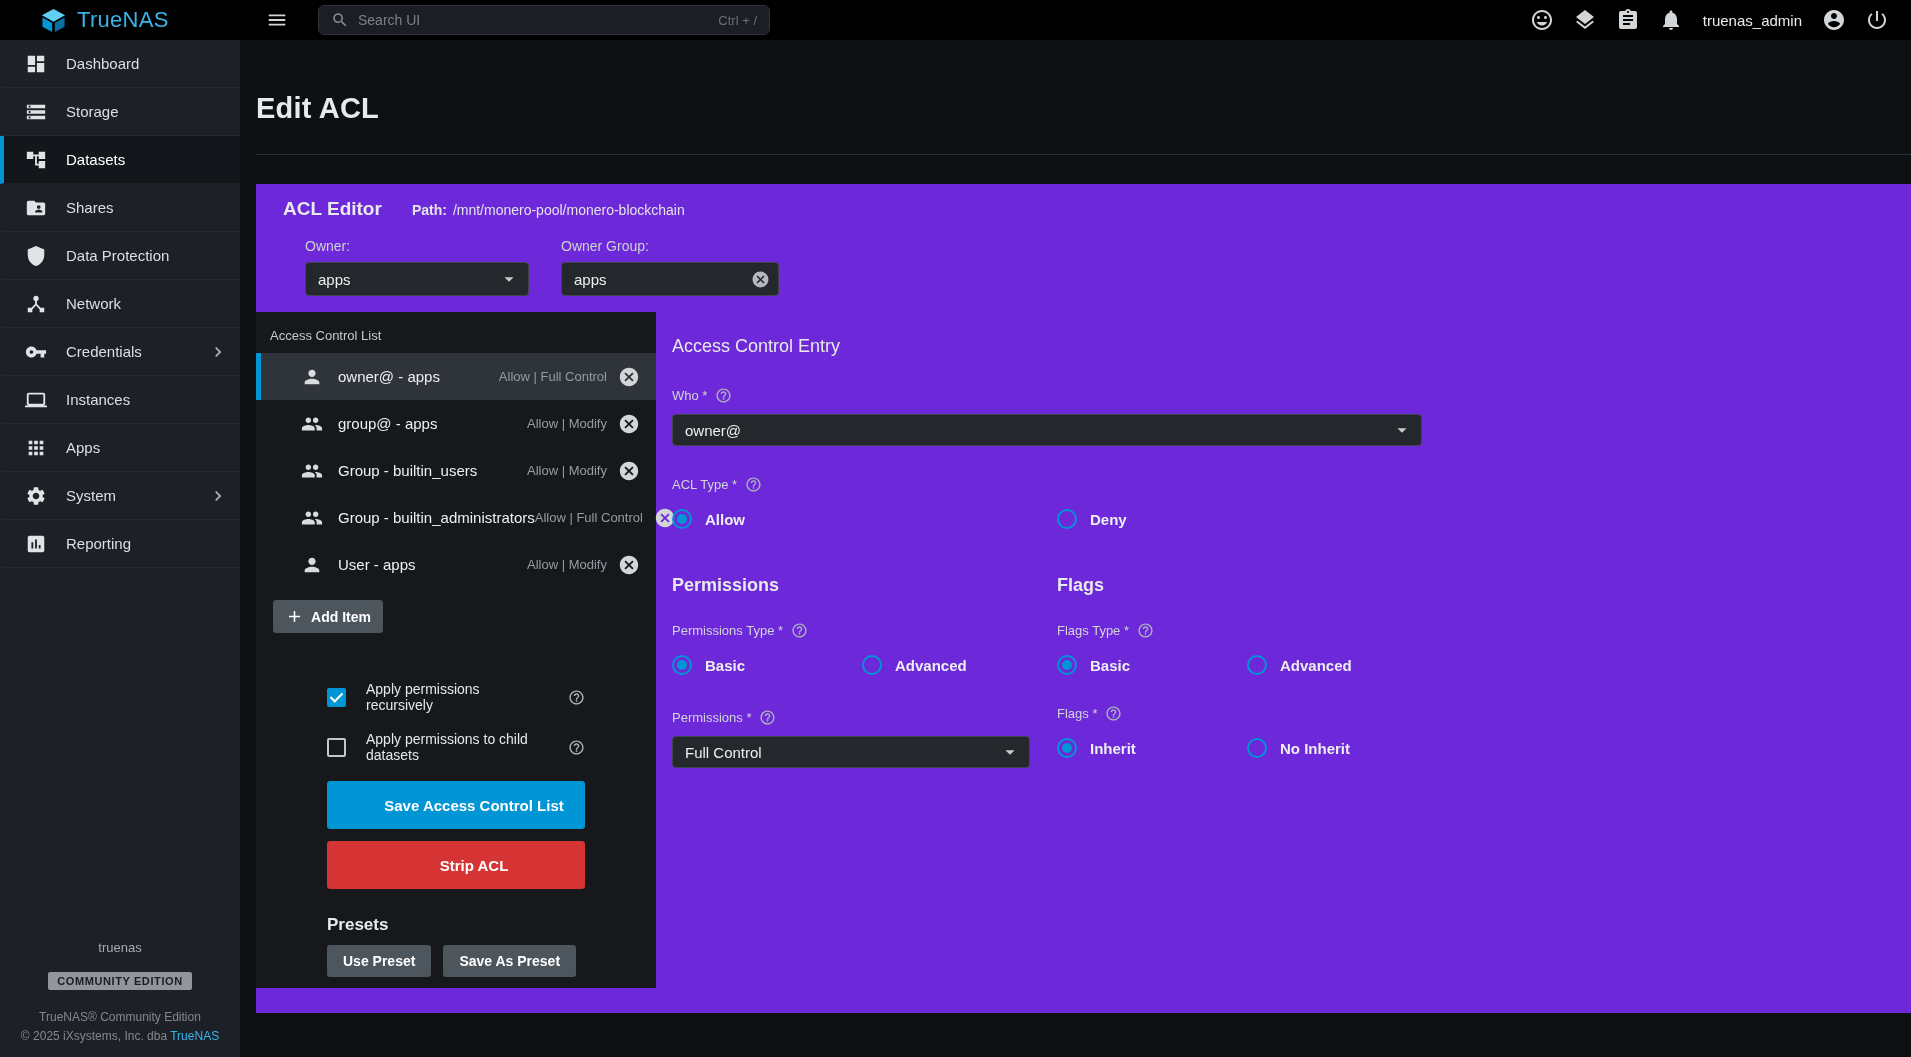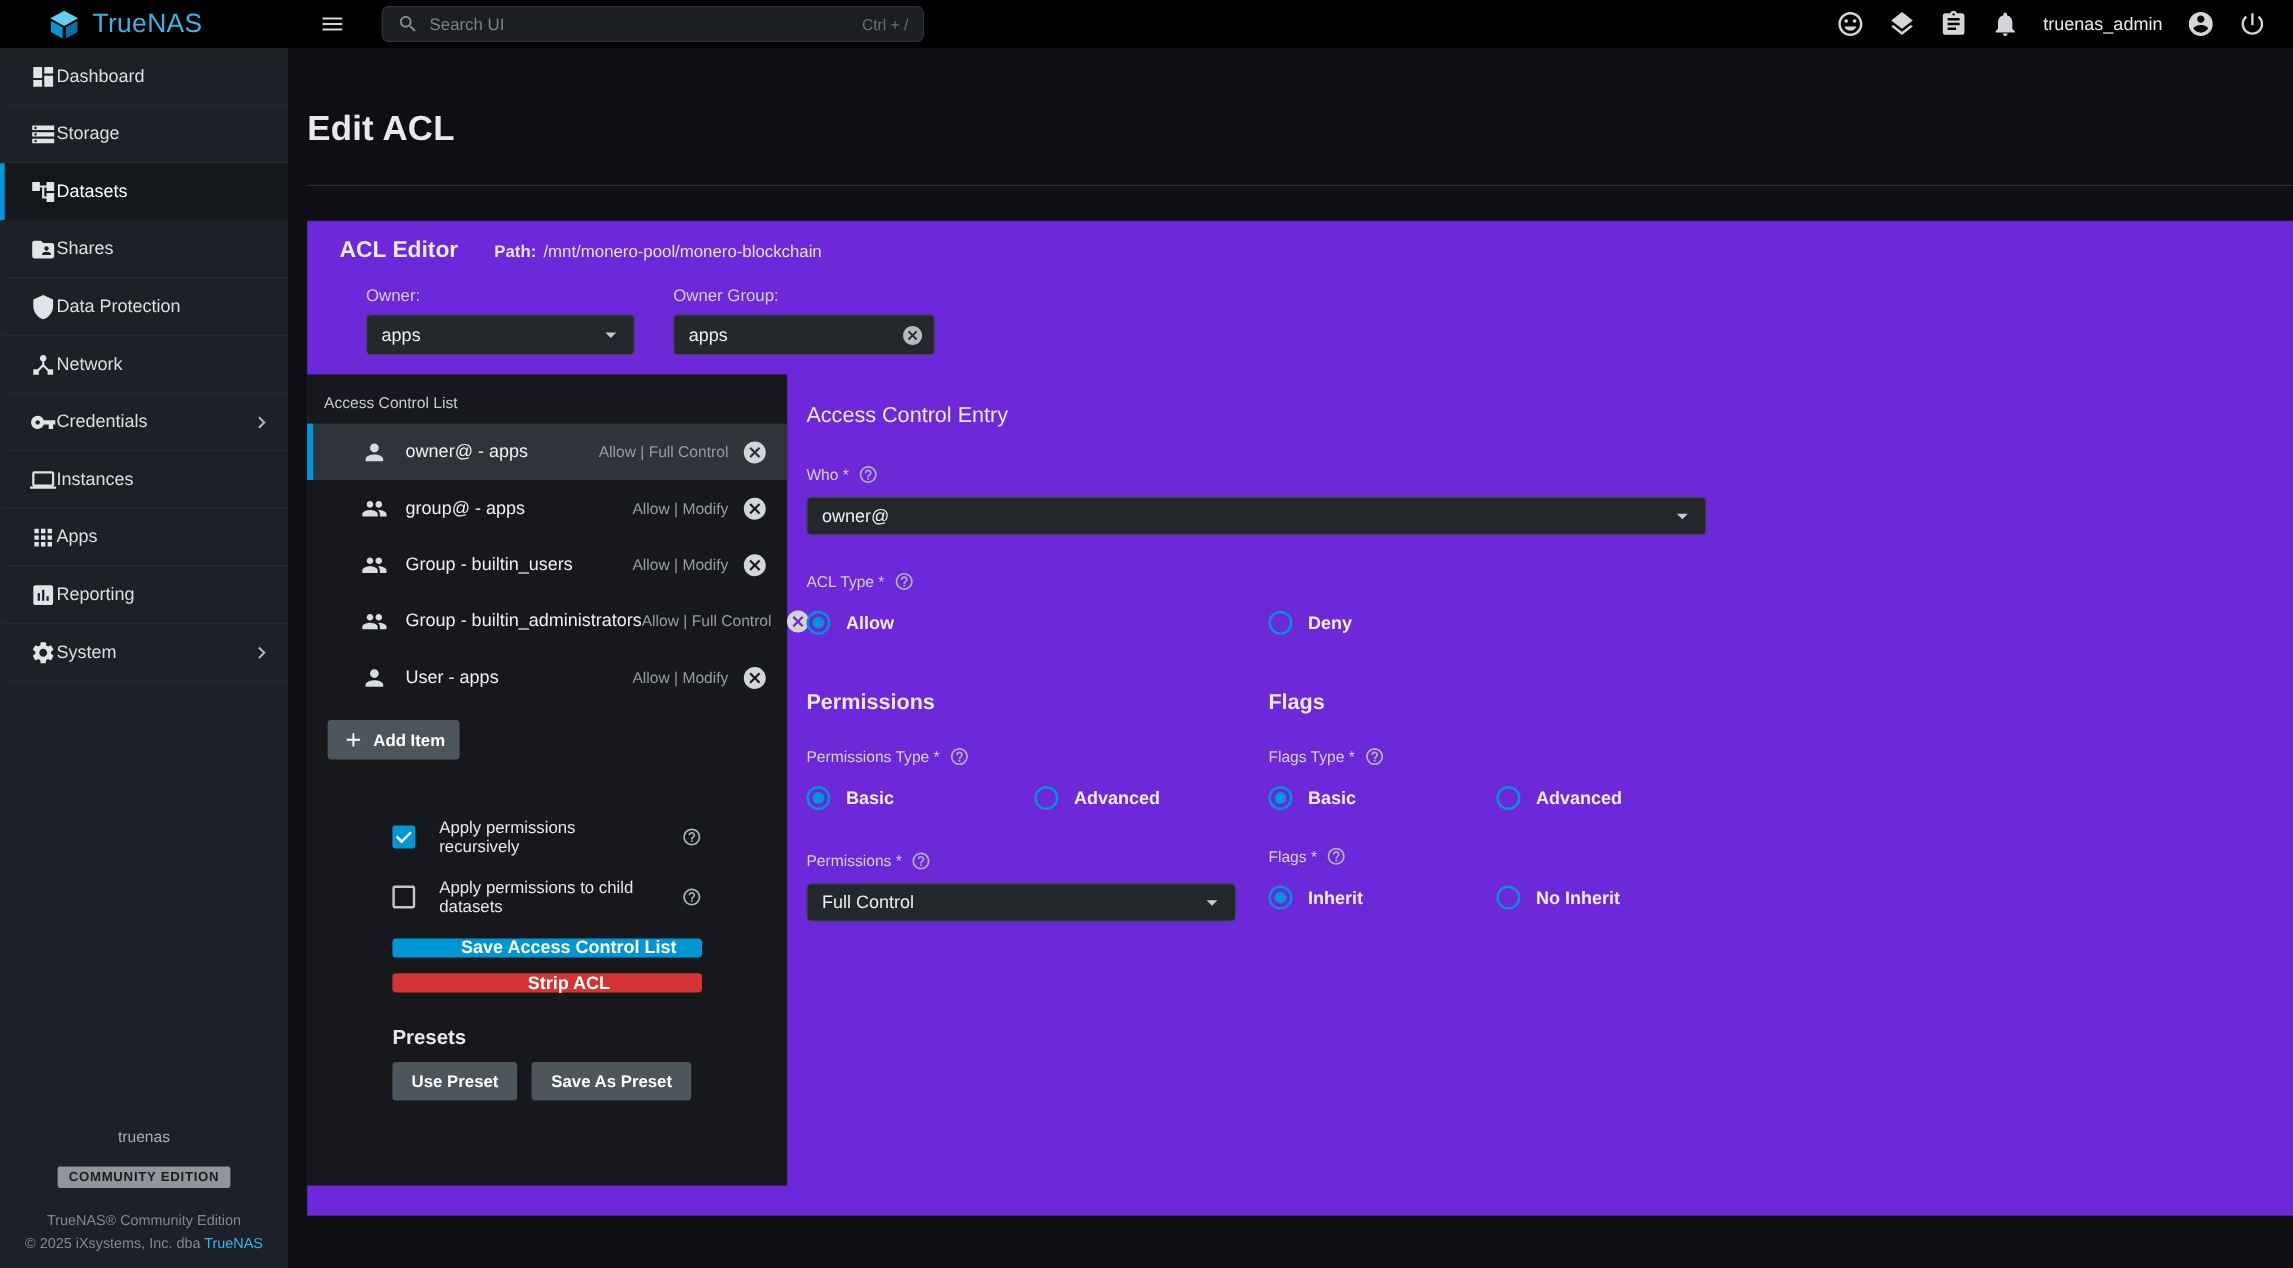--- a/index.html
+++ b/index.html
@@ -26,21 +26,21 @@
     color:#e2e4e6; font-size:14px; font-family:"Liberation Sans", sans-serif; }
   .search-input::placeholder { color:#7b8187; }
   .shortcut { color:#696f76; font-size:13px; white-space:nowrap; }
   .tb-spacer { flex:1; }
   .tb-icons { display:flex; align-items:center; gap:19px; padding-right:22px; }
   .tb-user { font-size:15px; color:#e8eaec; margin:0 1px; cursor:pointer; }
 
   
   .sidebar { position:absolute; top:40px; left:0; bottom:0; width:240px; background:#1d2127;
     display:flex; flex-direction:column; }
-  .nav-item { height:48px; display:flex; align-items:center; 
+  .nav-item { height:48px; display:flex; align-items:center; gap:19px;
     padding:0 12px 0 21px; border-left:4px solid transparent;
     border-bottom:1px solid rgba(255,255,255,.045); font-size:15px; color:#dcdfe2; cursor:pointer; }
   .nav-item .nav-ic { width:22px; height:22px; color:#e1e4e6; flex:none; }
   .nav-item.active { background:#13161a; border-left-color:var(--accent,#0095d5); color:#fff; }
   .nav-item .chev { margin-left:auto; color:#b4b9be; width:20px; height:20px; }
   .sidebar-footer { margin-top:auto; padding-bottom:14px; text-align:center; }
   .host { font-size:13px; color:#a7acb1; margin-bottom:16px; }
   .edition-badge { display:inline-block; background:#90969b; color:#1a1d21;
     font-size:11px; font-weight:700; letter-spacing:.6px; padding:3px 9px; border-radius:2px; }
   .foot-line1 { margin-top:20px; font-size:12px; color:#82888e; }
@@ -94,21 +94,21 @@
     border:none; border-radius:3px; font-weight:700; color:#fff; cursor:pointer;
     font-family:"Liberation Sans", sans-serif; }
   .btn-gray { background:var(--button_gray,#4e565d); }
   .btn-blue { background:var(--accent,#0095d5); }
   .btn-red  { background:var(--danger,#d63434); }
   .add-item { margin:12px 0 0 17px; height:33px; width:110px; font-size:14px; }
   .plus-ic { width:19px; height:19px; }
 
   .list-lower { margin:48px 0 0 71px; width:258px; }
   .list-lower .checkbox-row { margin-bottom:18px;gap:20px; }
-  .full-btn { width:258px; height:16px; font-size:15px;padding-left:36px; }
+  .full-btn { width:258px; height:48px; font-size:15px;padding-left:36px; }
   .strip-btn { margin-top:12px; }
   .presets-title { margin-top:26px; font-size:17px; font-weight:700; }
   .preset-row { margin-top:10px; display:flex; gap:12px; }
   .preset-btn { height:32px; padding:0 16px; font-size:14px;align-items:center; }
 
   
   .right-col { flex:1; padding:24px 0 0 16px; }
   .ace-title { font-size:18px; font-weight:400; }
   .lbl { display:flex; align-items:center; gap:8px; font-size:13px; color:#d1d5d8; }
   .mt30 { margin-top:30px; } .mt16 { margin-top:16px; } .mt10 { margin-top:10px; }
@@ -323,32 +323,32 @@
       <span>Instances</span>
     </div>
     <div class="nav-item">
       <svg class="nav-ic">
           <use href="#i-apps"></use>
         </svg>
       <span>Apps</span>
     </div>
     <div class="nav-item">
       <svg class="nav-ic">
-          <use href="#i-chart"></use>
-        </svg>
-      <span>Reporting</span>
-    </div>
-    <div class="nav-item">
-      <svg class="nav-ic">
           <use href="#i-gear"></use>
         </svg>
       <span>System</span>
       <svg class="chev">
           <use href="#i-chevright"></use>
         </svg>
+    </div>
+    <div class="nav-item">
+      <svg class="nav-ic">
+          <use href="#i-chart"></use>
+        </svg>
+      <span>Reporting</span>
     </div>
 
     <div class="sidebar-footer">
       <div class="host">truenas</div>
       <span class="edition-badge">COMMUNITY EDITION</span>
       <div class="foot-line1">TrueNAS® Community Edition</div>
       <div class="foot-line2"><span>© 2025 iXsystems, Inc. dba </span><span class="foot-link">TrueNAS</span></div>
     </div>
   </nav>
 

